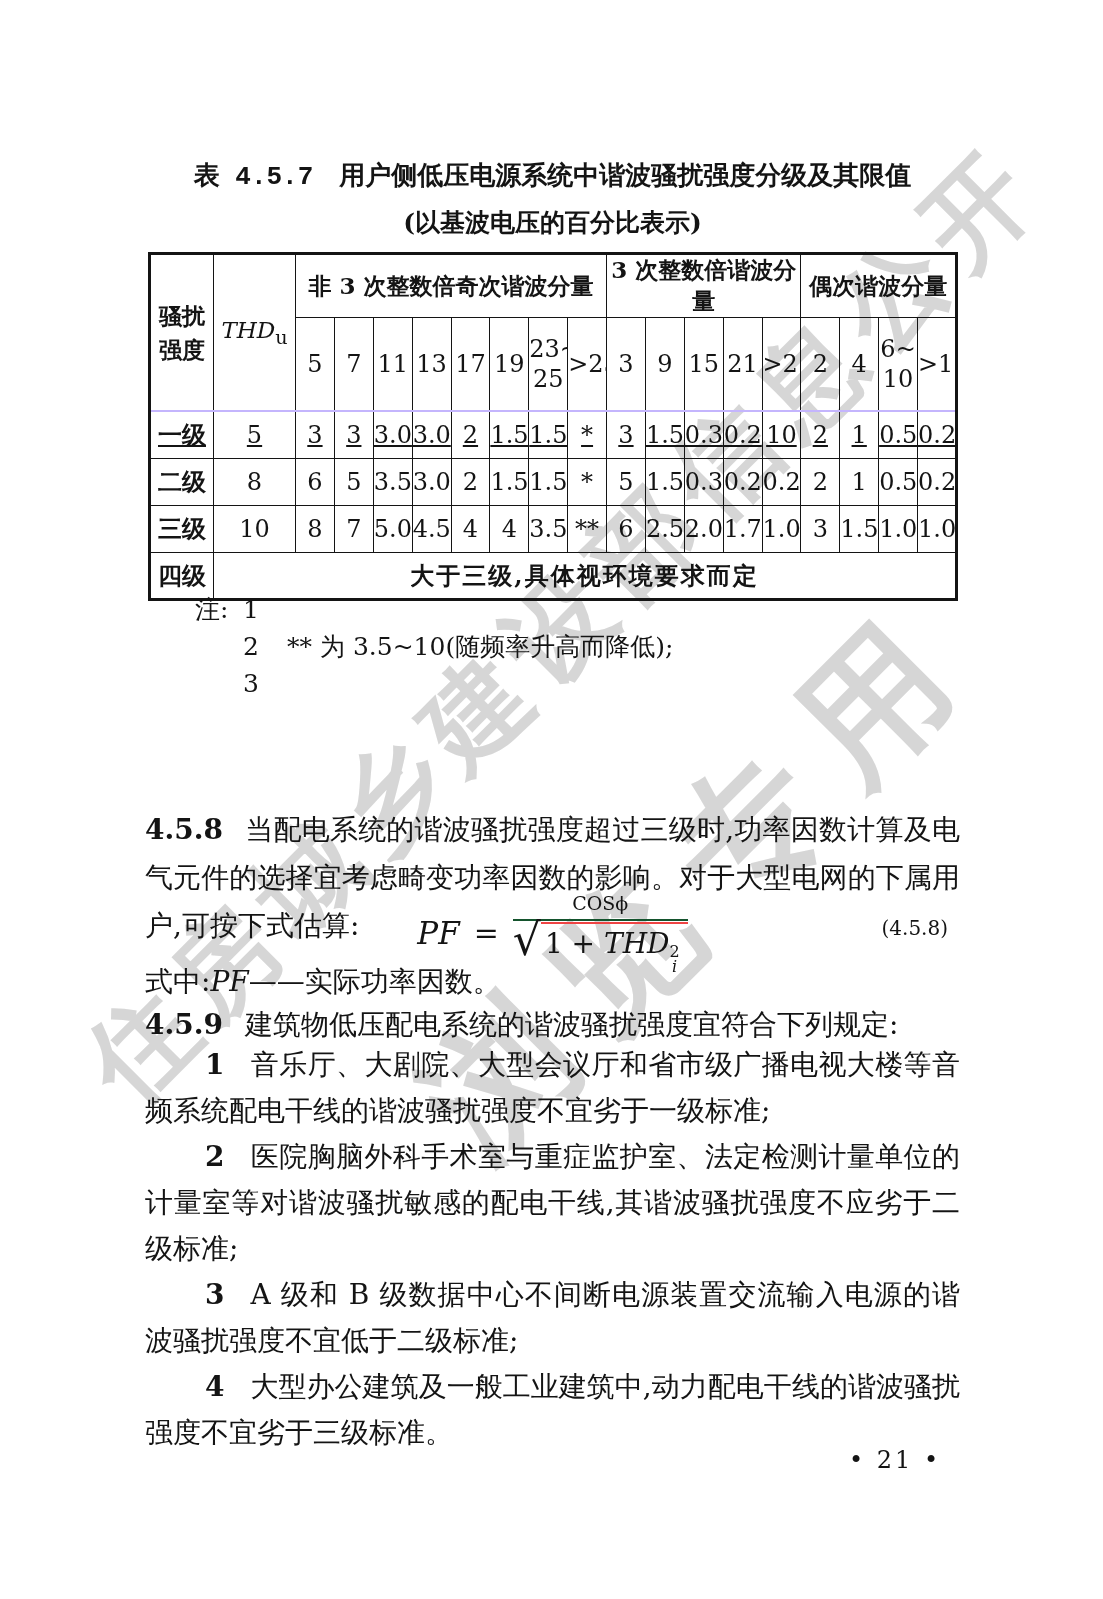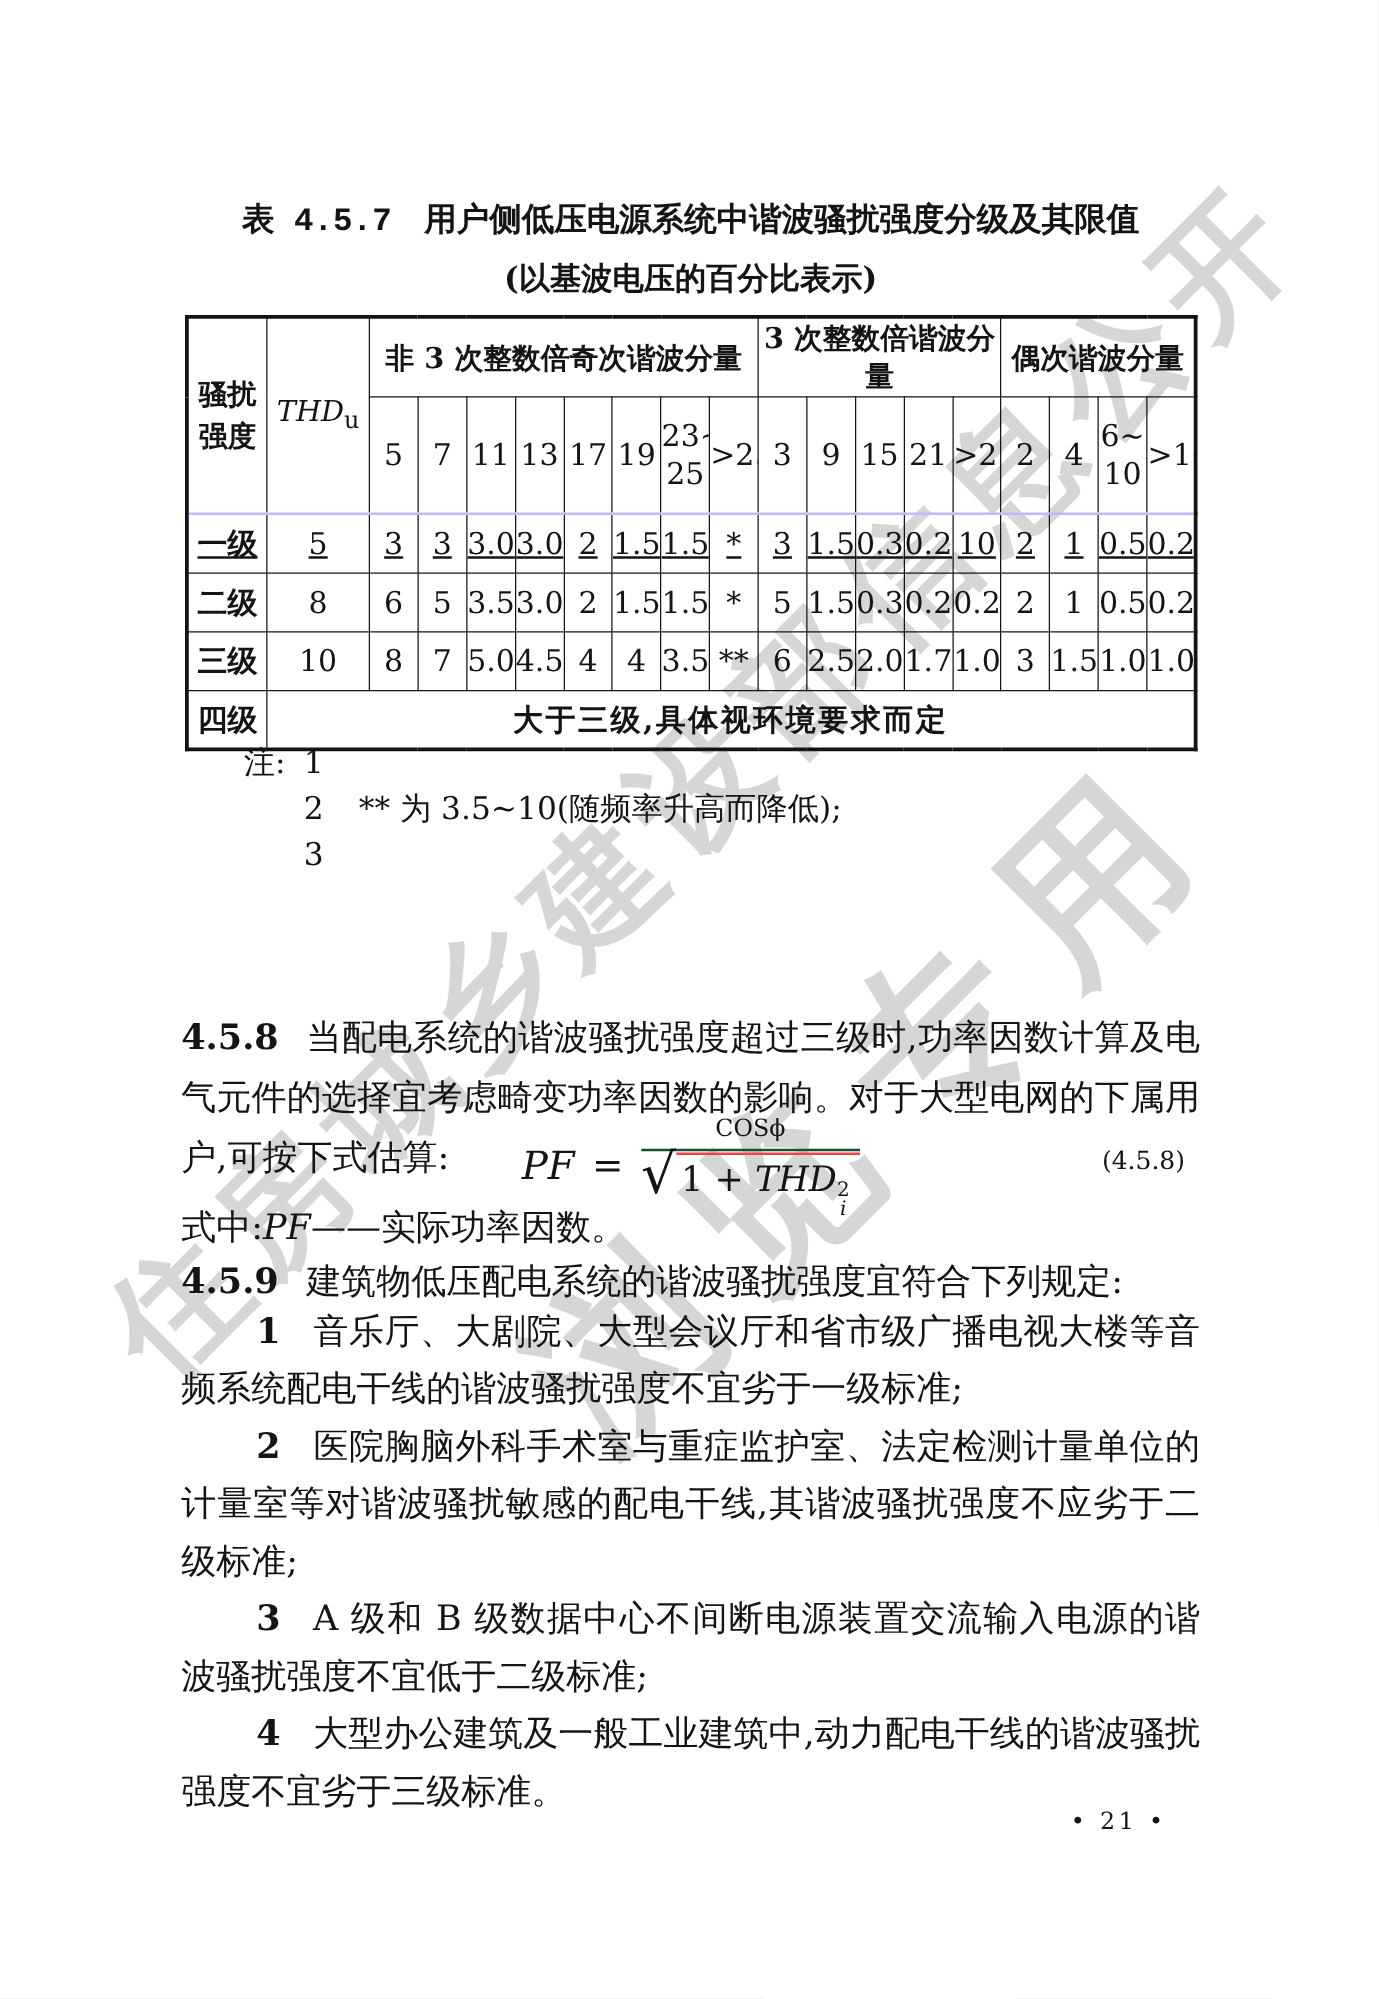--- a/index.html
+++ b/index.html
@@ -73,21 +73,21 @@
   .eq-no { position:absolute; right:12px; top:36px; font-size:20px; }
   
   .where { position:absolute; top:958px; width:815px; font-size:28px; line-height:48px; }
   .where i { font-style:italic; }
   
   .items { position:absolute; top:1042px; width:815px; }
   .item { font-size:28px; line-height:46px; text-align:justify; text-indent:60px; }
   .item-num { font-weight:bold; margin-right:26px; }
   
   .pageno { position:absolute; top:1446px; left:830px; width:130px;
-            text-align:center; font-size:19px; letter-spacing:3px; }
+            text-align:center; font-size:24px; letter-spacing:3px; }
 </style>
 </head>
 <body>
 
 <div class="page">
 
   <div class="wm wm1">住房城乡建设部信息公开</div>
   <div class="wm wm2">浏览专用</div>
 
   <div class="content">

